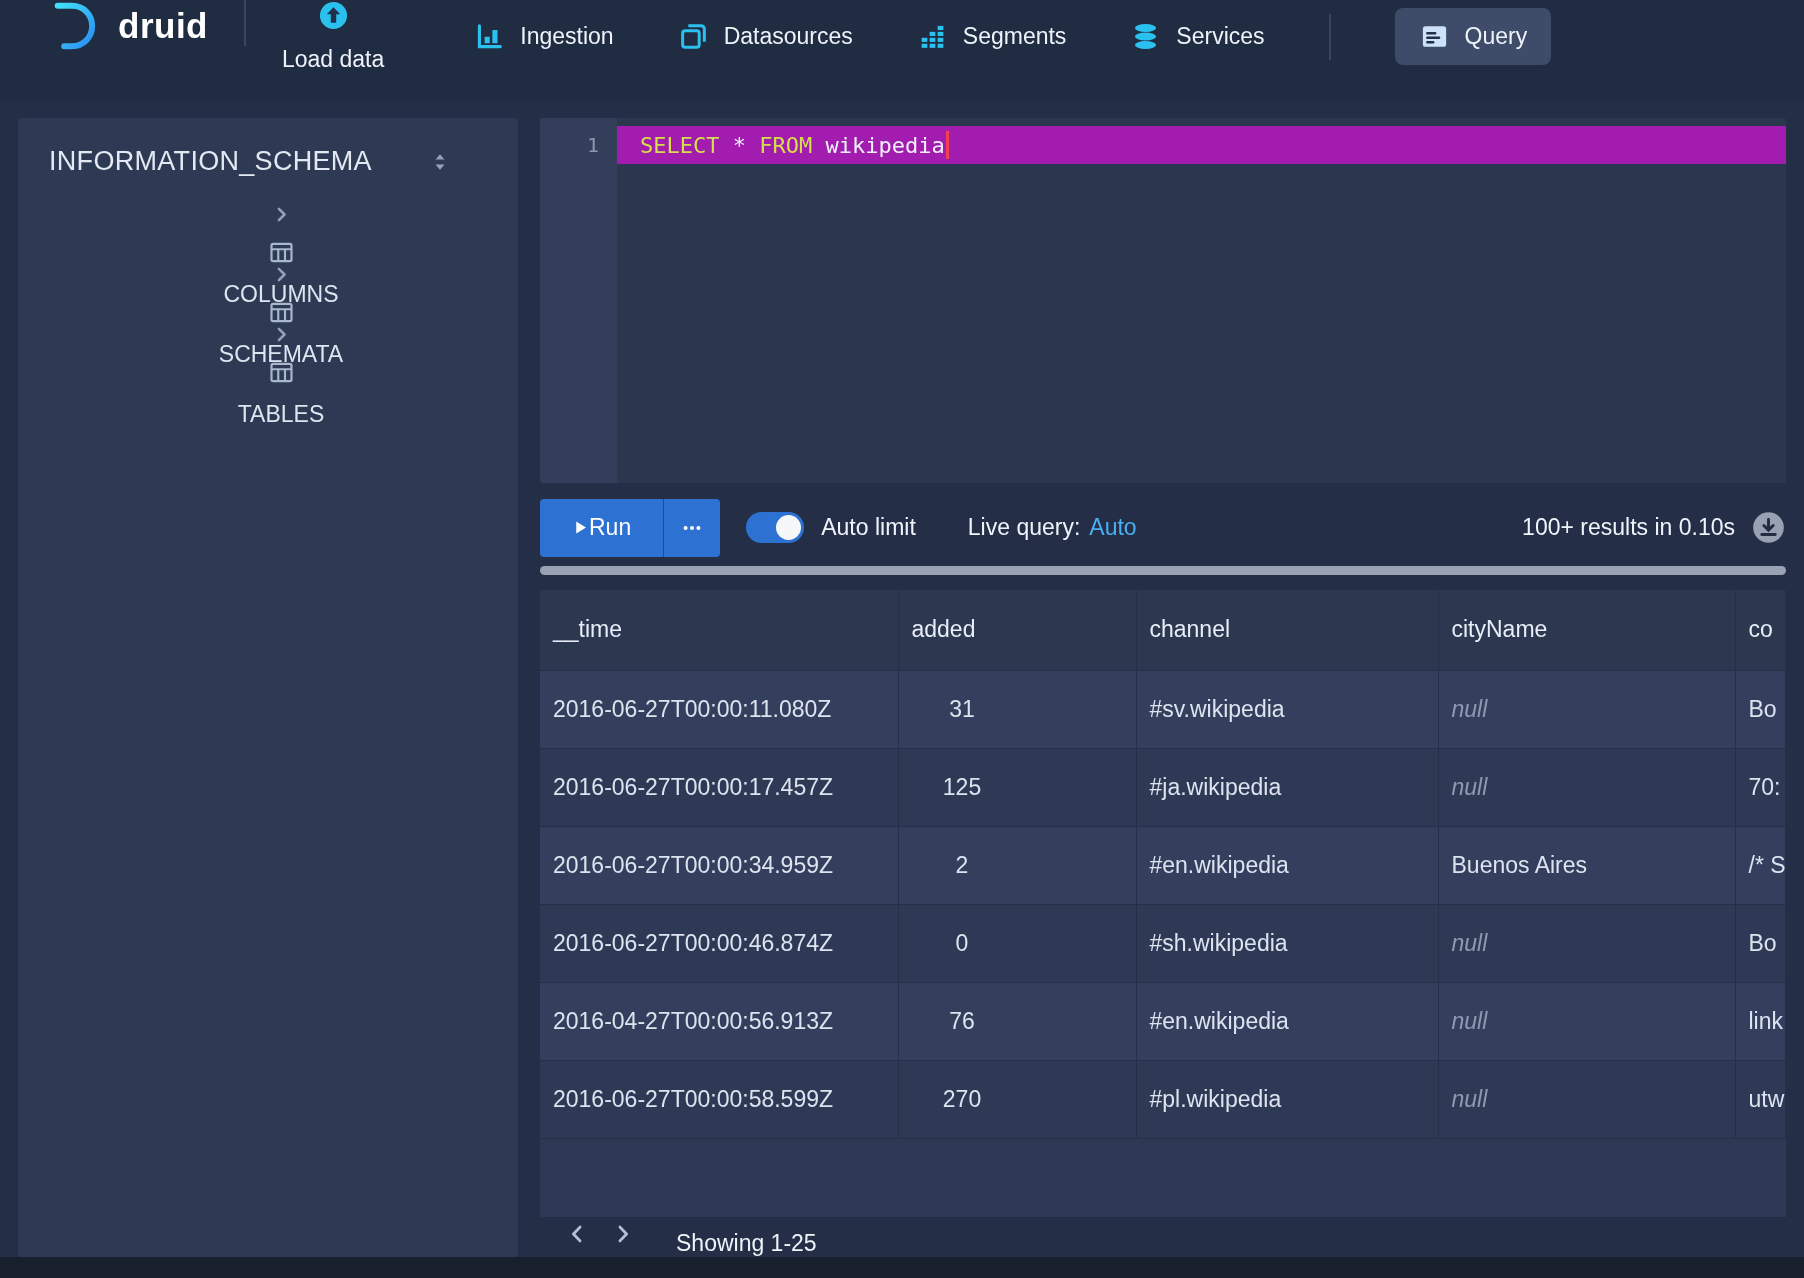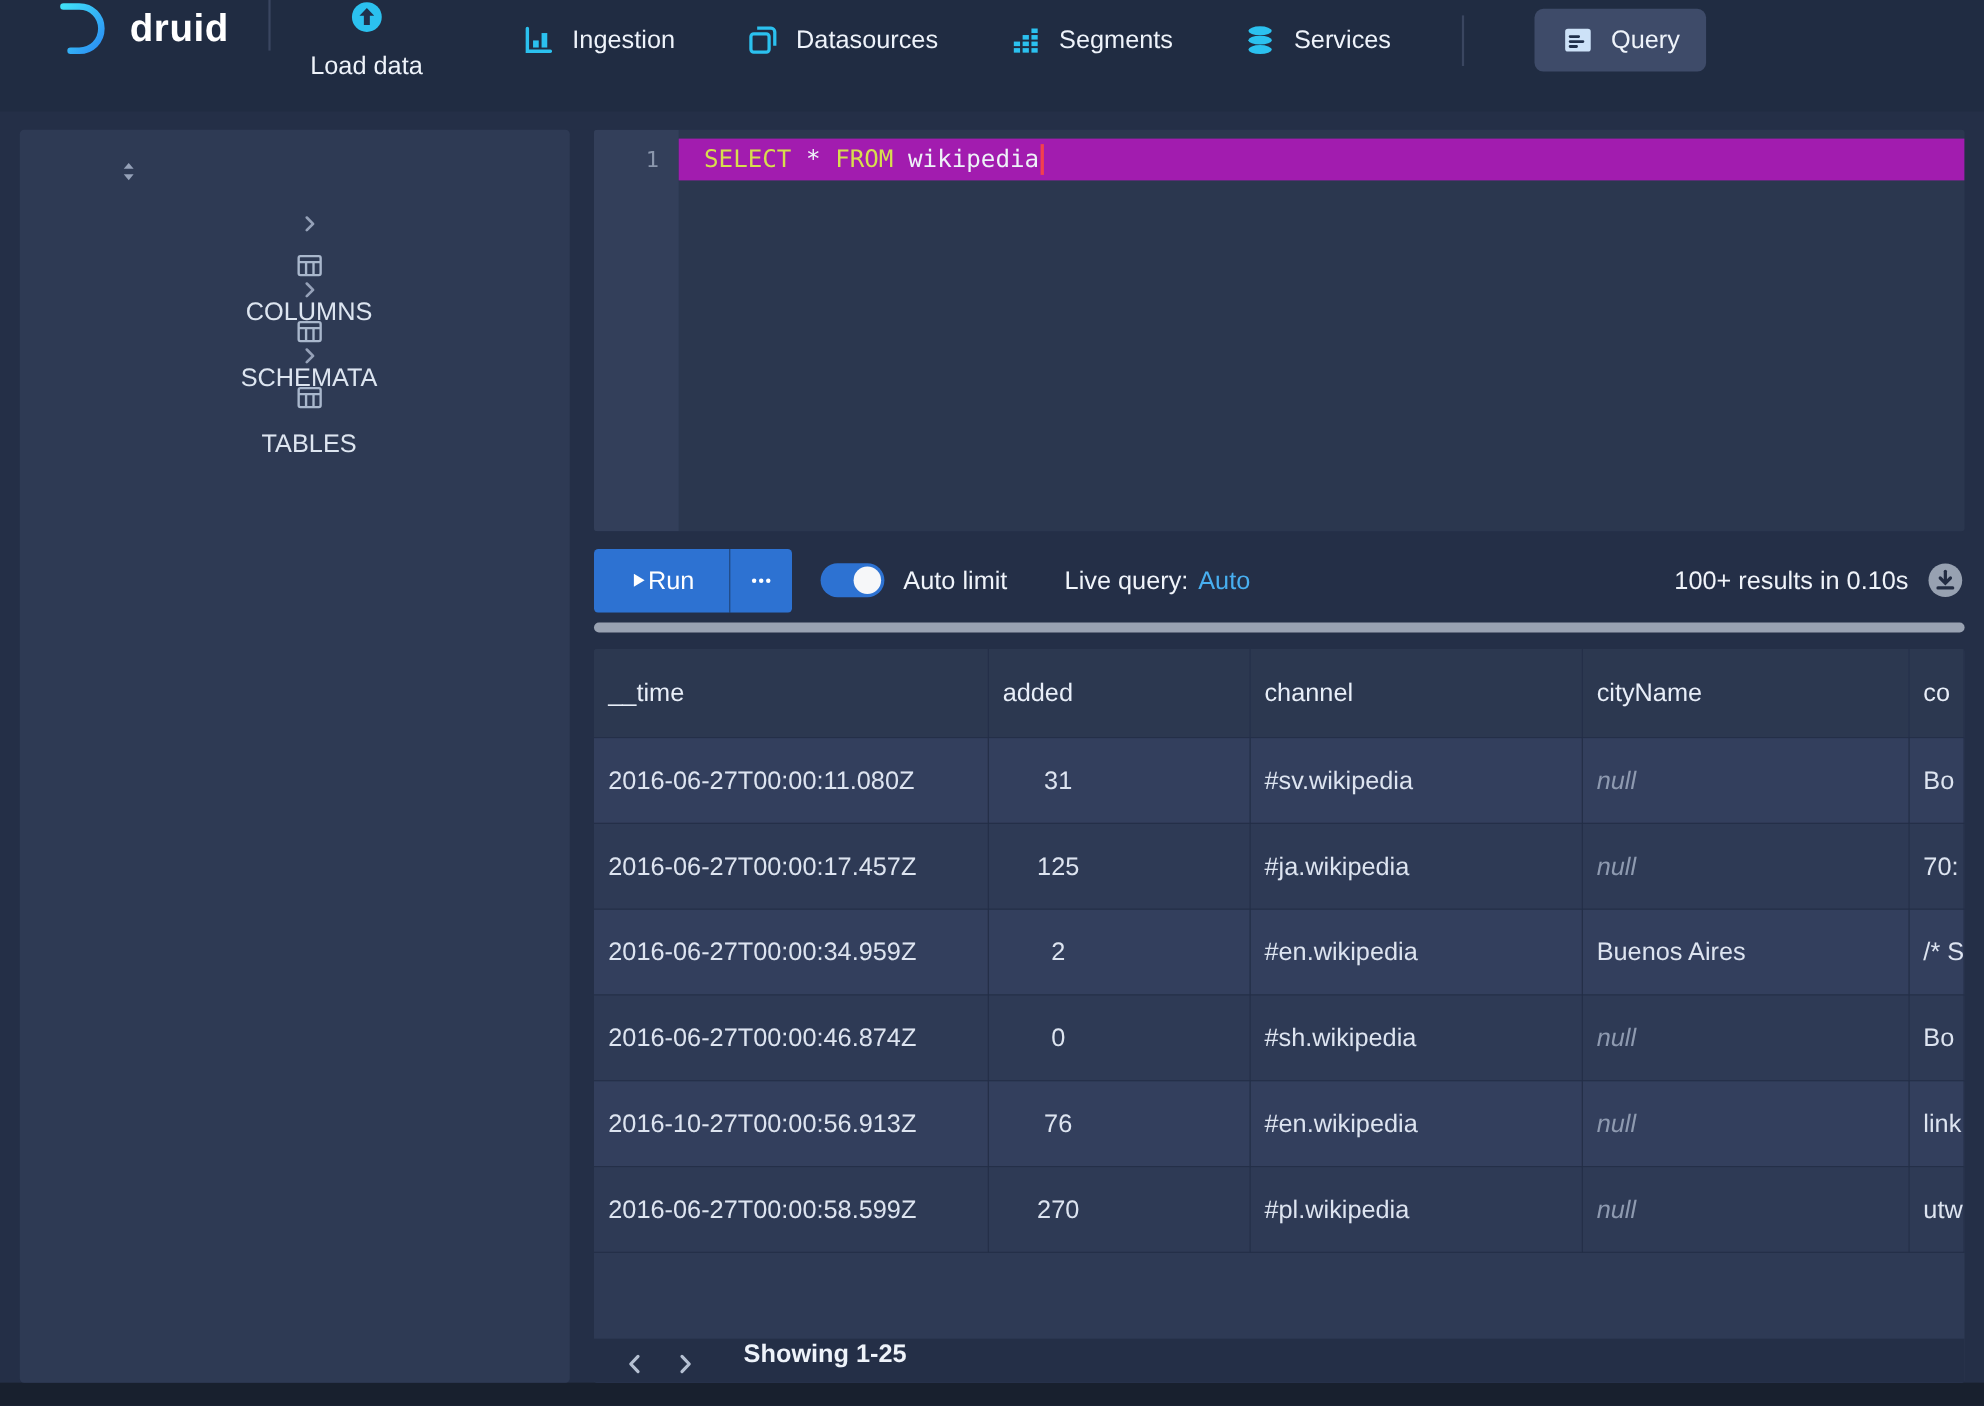--- a/index.html
+++ b/index.html
@@ -135,21 +135,21 @@
     height:78px; padding-left:13px; font-size:23px; color:#dde4f0;
     border:1px solid #242f48; white-space:nowrap; overflow:hidden;
   }
   tbody tr:nth-child(odd)  td { background:#333f5d; }
   tbody tr:nth-child(even) td { background:#2e3a55; }
   td.null-cell { font-style:italic; color:#8e9ab0; }
   td.num { text-align:center; padding-left:0; padding-right:110px; }
 
   .results-footer {
     position:absolute; left:0; right:0; bottom:0; height:40px;
-    background:#242f47; display:flex; align-items:flex-start; padding-left:14px;font-weight:bold;
+    background:#242f47; display:flex; align-items:flex-end; padding-left:14px;
   }
   .page-btn {
     width:46px; height:46px; display:flex; align-items:center; justify-content:center;
     background:none; border:none; cursor:pointer;
   }
   .showing { margin-left:30px; font-size:23px; color:#eef3fa; }
 </style>
 </head>
 <body>
 
@@ -245,20 +245,21 @@
       </span>
       <span>Query</span>
     </div>
   </nav>
 </header>
 
 <div class="content">
 
   <aside class="sidebar">
     <div class="schema-selector">
+      <span class="sidebar-title">INFORMATION_SCHEMA</span>
       <span class="sort-icon">
         <svg width="20" height="20" viewBox="0 0 16 16" fill="#95a1b8">
           <path d="M8 1.8 L11.6 6 H4.4 Z"></path>
             <path d="M8 14.2 L4.4 10 h7.2 Z"></path>
         </svg>
       </span>
     </div>
 
     <div class="tree-item">
       <span class="chev">
@@ -410,21 +411,21 @@
                 <td>/* S</td>
               </tr>
               <tr>
                 <td>2016-06-27T00:00:46.874Z</td>
                 <td class="num">0</td>
                 <td>#sh.wikipedia</td>
                 <td class="null-cell">null</td>
                 <td>Bo</td>
               </tr>
               <tr>
-                <td>2016-10-27T00:00:56.913Z</td>
+                <td>2016-04-27T00:00:56.913Z</td>
                 <td class="num">76</td>
                 <td>#en.wikipedia</td>
                 <td class="null-cell">null</td>
                 <td>link</td>
               </tr>
               <tr>
                 <td>2016-06-27T00:00:58.599Z</td>
                 <td class="num">270</td>
                 <td>#pl.wikipedia</td>
                 <td class="null-cell">null</td>

